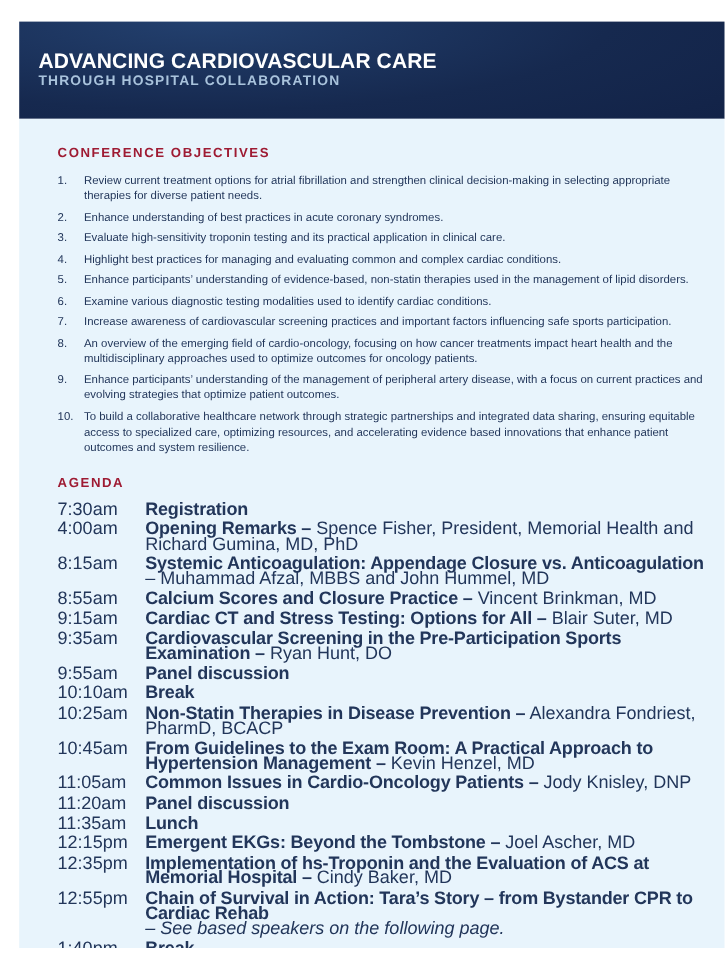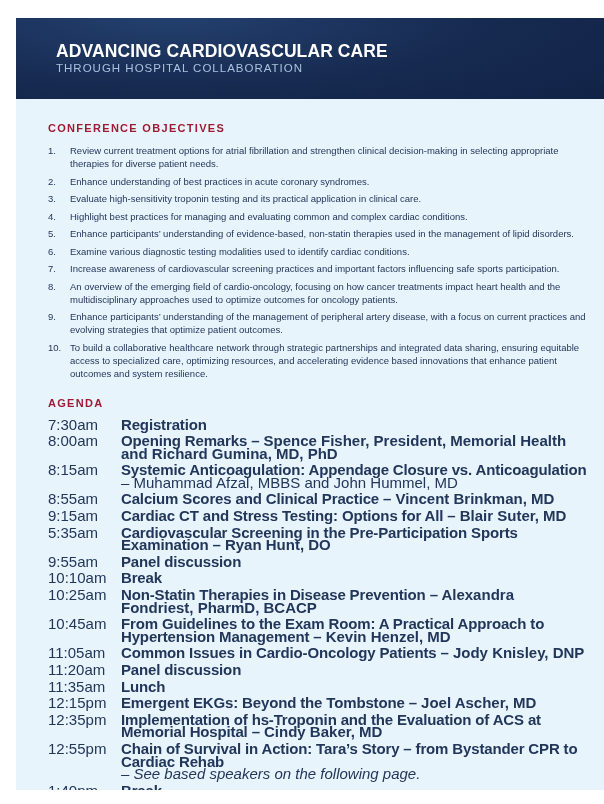--- a/index.html
+++ b/index.html
@@ -14,27 +14,27 @@
   }
   *{margin:0;padding:0;box-sizing:border-box;}
   html,body{background:#ffffff;}
   body{font-family:"Liberation Sans",sans-serif;}
   .page{position:relative;width:604px;height:804px;background:#ffffff;overflow:hidden;}
 
   .banner{
     position:absolute;left:16px;top:18px;right:0;height:81px;
     background:radial-gradient(ellipse 120% 190% at 26% 0%, var(--banner-light) 0%, var(--banner-mid) 48%, var(--banner-dark) 100%);
     display:flex;flex-direction:column;justify-content:center;
-    padding-left:40px;
+    padding-left:16px;
   }
   .banner-title{
     color:var(--white);font-size:17.5px;font-weight:700;letter-spacing:0.1px;line-height:19px;
   }
   .banner-subtitle{
-    color:var(--subtitle-blue);font-size:11.5px;font-weight:400;letter-spacing:1px;line-height:13px;margin-top:1px;
+    color:var(--subtitle-blue);font-size:11.5px;font-weight:700;letter-spacing:1px;line-height:13px;margin-top:1px;
   }
 
   .panel{
     position:absolute;left:16px;top:99px;right:0;bottom:14px;
     background:var(--panel-blue);
     padding:23px 12px 0 32px;overflow:hidden;
   }
   .section-heading{
     color:var(--accent-red);font-size:11px;font-weight:700;letter-spacing:1.3px;margin-bottom:10px;
   }
@@ -42,21 +42,21 @@
   .obj-list{margin-bottom:0;}
   .obj-item{display:flex;color:var(--text-navy);font-size:9.5px;line-height:13px;margin-bottom:4.5px;}
   .obj-num{flex:none;width:22px;}
   .obj-text{flex:1;padding-right:6px;}
 
   .agenda-section{margin-top:17px;}
   .agenda-row{display:flex;color:var(--text-navy);font-size:15px;line-height:12.6px;margin-bottom:4px;}
   .agenda-time{flex:none;width:57px;}
   .agenda-content{flex:1;padding-right:2px;padding-left:16px;}
   .agenda-title{font-weight:700;letter-spacing:-0.15px;}
-  .agenda-speaker{font-weight:700;}
+  .agenda-speaker{font-weight:400;}
   .agenda-line2{display:block;font-weight:400;}
   .italic{font-style:italic;}
 </style>
 </head>
 <body>
 
 <div class="page">
 
   <div class="banner">
     <div class="banner-title">ADVANCING CARDIOVASCULAR CARE</div>
@@ -110,37 +110,37 @@
       </div>
 
     <div class="agenda-section">
       <div class="section-heading">AGENDA</div>
       <div>
           <div class="agenda-row">
             <span class="agenda-time">7:30am</span>
             <div class="agenda-content"><span class="agenda-title">Registration</span></div>
           </div>
           <div class="agenda-row">
-            <span class="agenda-time">8:00am</span>
+            <span class="agenda-time">4:00am</span>
             <div class="agenda-content"><span class="agenda-title">Opening Remarks –</span><span class="agenda-speaker"> Spence Fisher, President, Memorial Health and Richard Gumina, MD, PhD</span></div>
           </div>
           <div class="agenda-row">
             <span class="agenda-time">8:15am</span>
             <div class="agenda-content"><span class="agenda-title">Systemic Anticoagulation: Appendage Closure vs. Anticoagulation</span><span class="agenda-line2">– Muhammad Afzal, MBBS and John Hummel, MD</span></div>
           </div>
           <div class="agenda-row">
             <span class="agenda-time">8:55am</span>
-            <div class="agenda-content"><span class="agenda-title">Calcium Scores and Clinical Practice –</span><span class="agenda-speaker"> Vincent Brinkman, MD</span></div>
+            <div class="agenda-content"><span class="agenda-title">Calcium Scores and Closure Practice –</span><span class="agenda-speaker"> Vincent Brinkman, MD</span></div>
           </div>
           <div class="agenda-row">
             <span class="agenda-time">9:15am</span>
             <div class="agenda-content"><span class="agenda-title">Cardiac CT and Stress Testing: Options for All –</span><span class="agenda-speaker"> Blair Suter, MD</span></div>
           </div>
           <div class="agenda-row">
-            <span class="agenda-time">5:35am</span>
+            <span class="agenda-time">9:35am</span>
             <div class="agenda-content"><span class="agenda-title">Cardiovascular Screening in the Pre-Participation Sports Examination –</span><span class="agenda-speaker"> Ryan Hunt, DO</span></div>
           </div>
           <div class="agenda-row">
             <span class="agenda-time">9:55am</span>
             <div class="agenda-content"><span class="agenda-title">Panel discussion</span></div>
           </div>
           <div class="agenda-row">
             <span class="agenda-time">10:10am</span>
             <div class="agenda-content"><span class="agenda-title">Break</span></div>
           </div>

